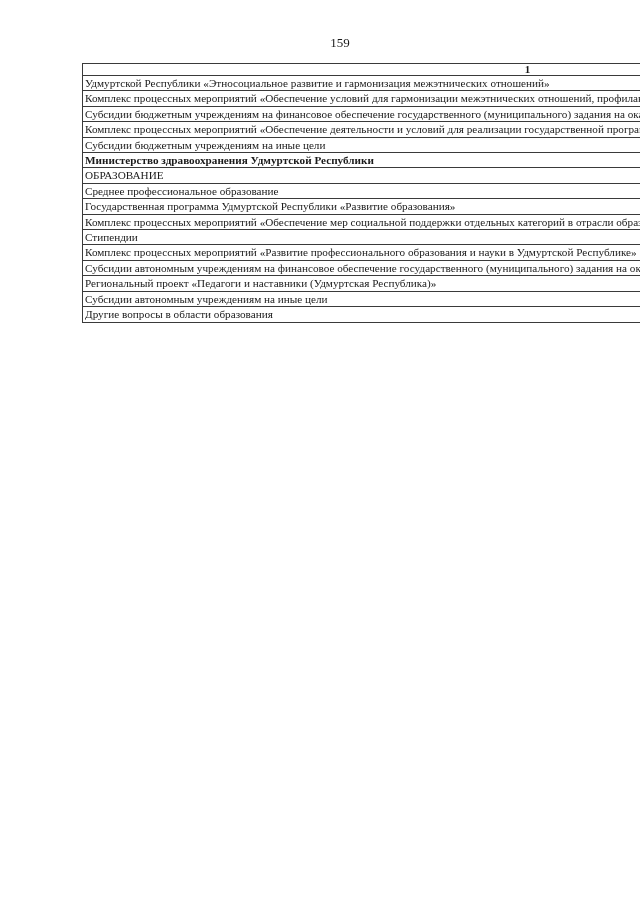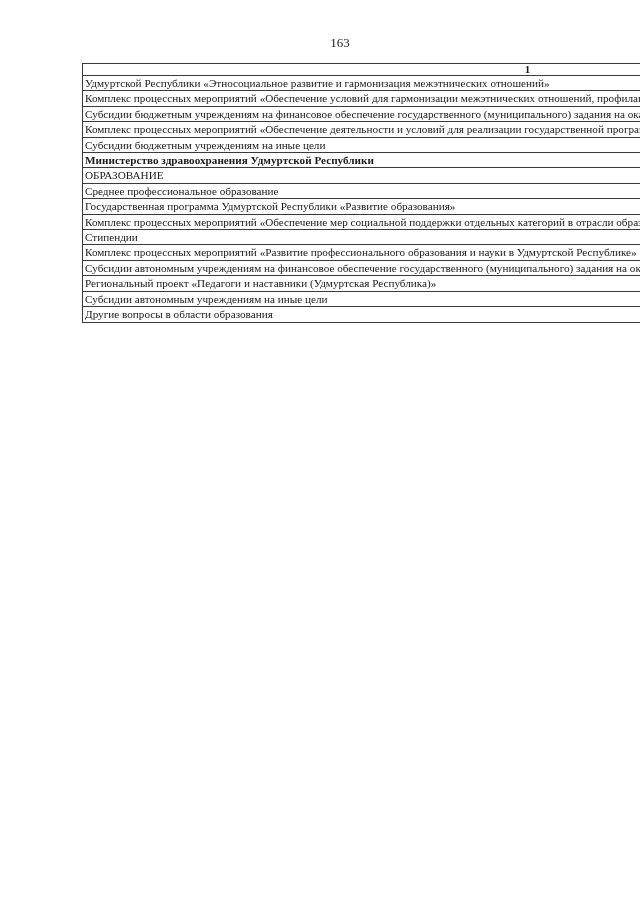--- a/index.html
+++ b/index.html
@@ -13,21 +13,21 @@
                  overflow: hidden; white-space: nowrap; }
   table.budget th { font-weight: bold; text-align: center; height: 11px; line-height: 11px; font-size: 11px; }
   td.desc { white-space: normal; text-align: left; vertical-align: top; }
   td.desc.bottom { vertical-align: bottom; }
   tr.bold td { font-weight: bold; }
   col.c1 { width: 144px; }
 </style>
 </head>
 <body>
 
-<div class="page-number">163</div>
+<div class="page-number">159</div>
 
 <table class="budget">
   <colgroup>
     <col class="c1">
 
   </colgroup>
   <thead>
     <tr>
       <th>1</th>
 

